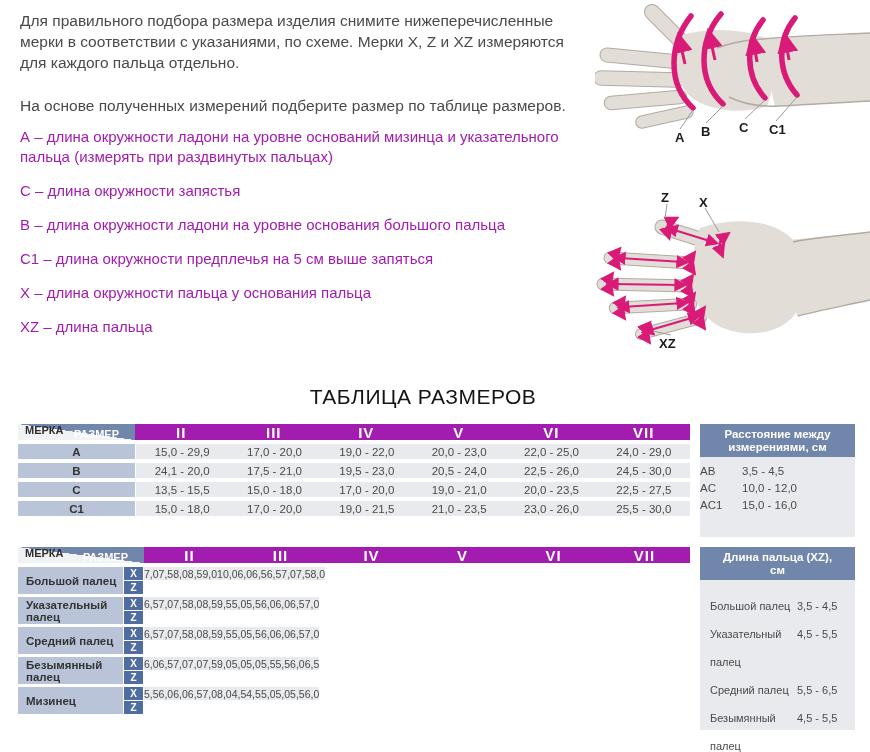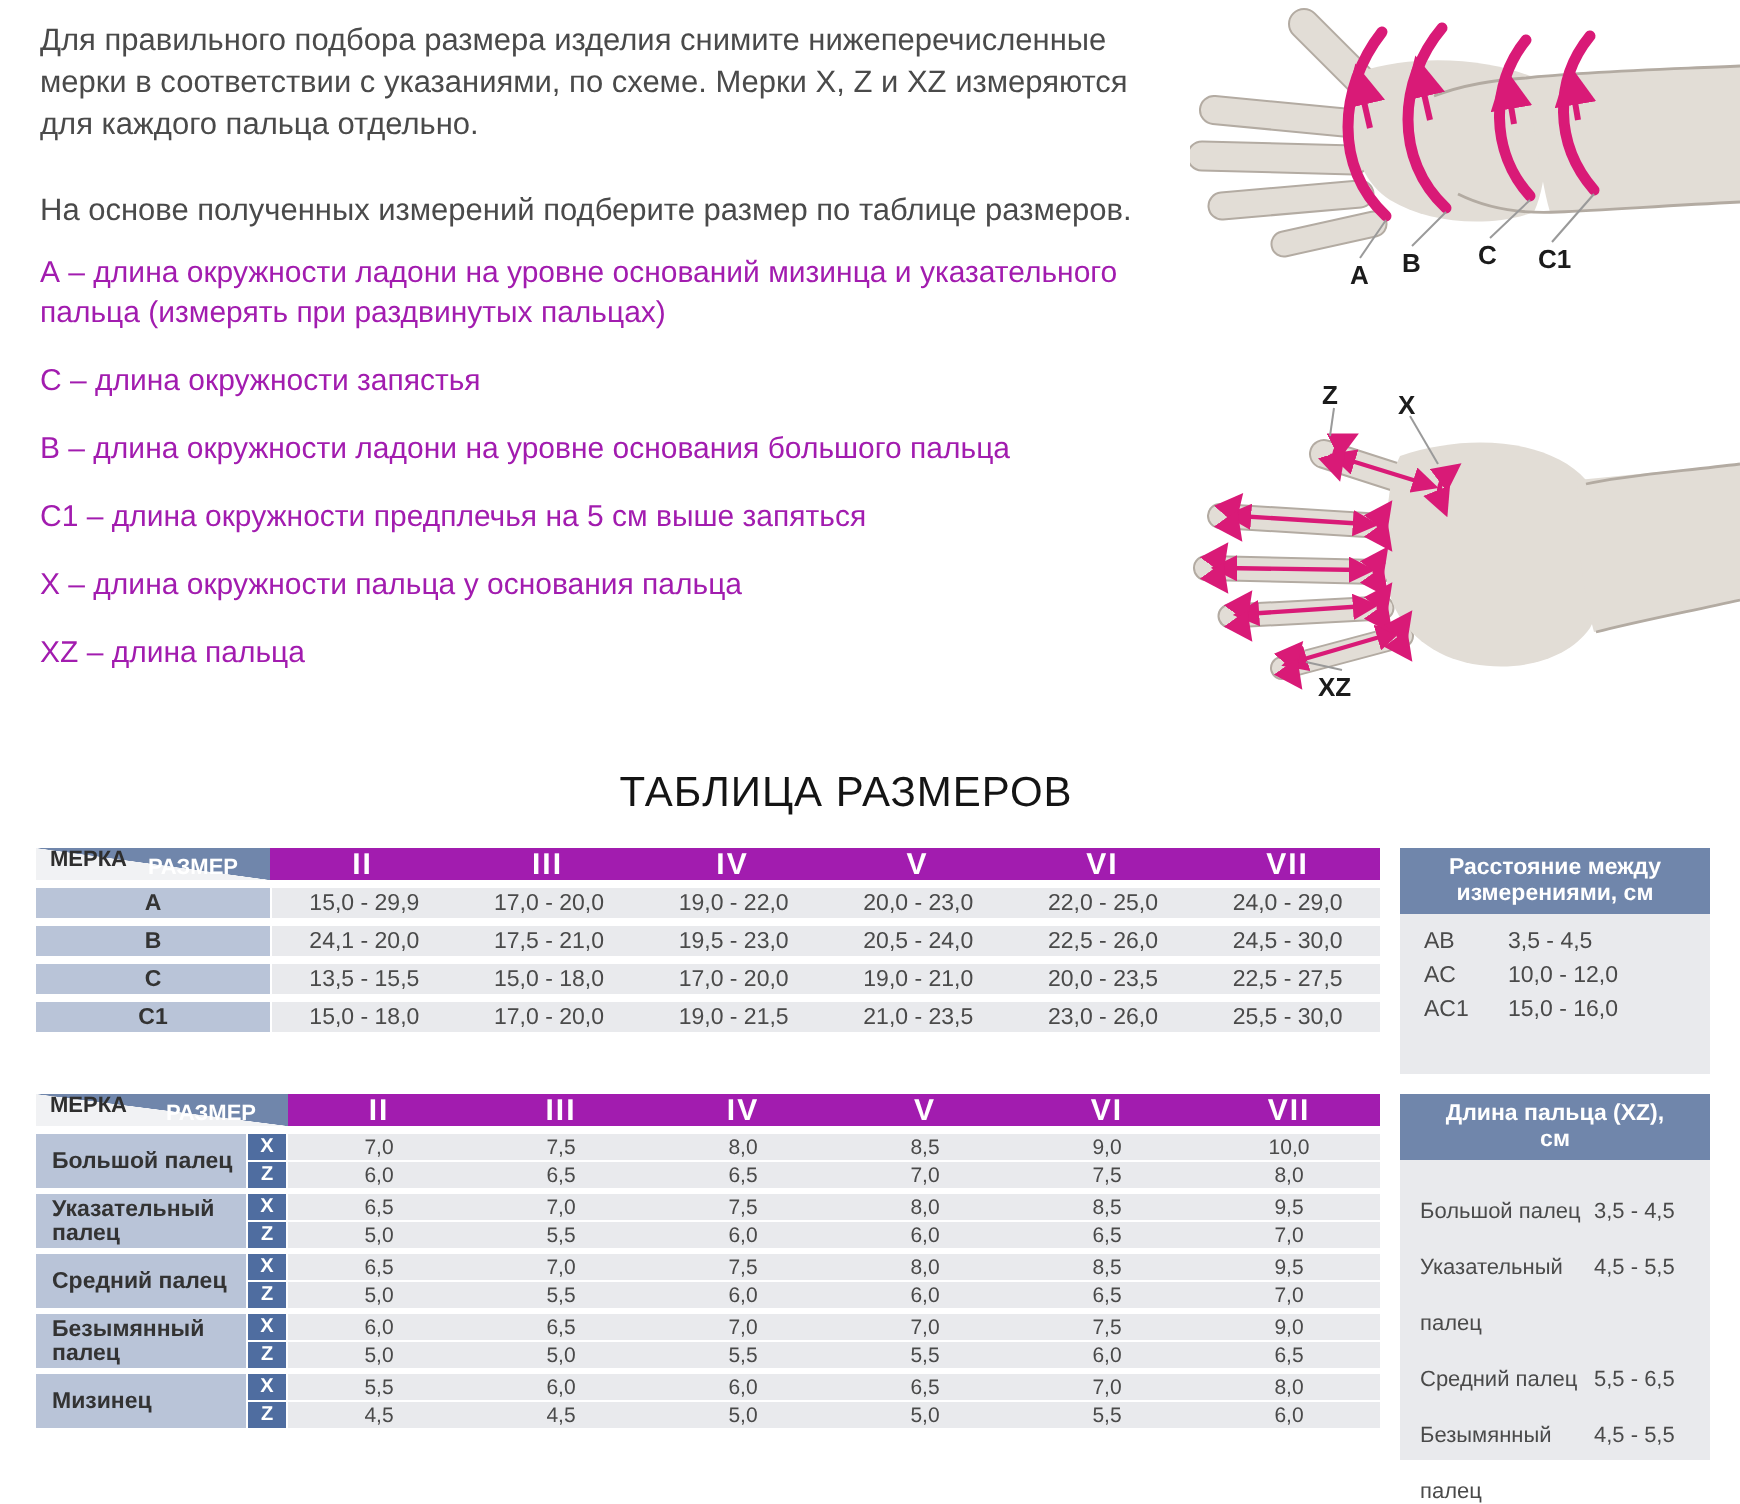--- a/index.html
+++ b/index.html
@@ -47,34 +47,34 @@
   .table2{left:18px;top:547px;width:672px}
   .table2 .corner{width:126px}
   .t2group{display:flex;margin-bottom:3px}
   .t2label{width:105px;margin-right:1px;background:#b9c4d8;color:#333;
            font-weight:bold;font-size:11.5px;line-height:12px;
            display:flex;align-items:center;padding-left:8px;box-sizing:border-box}
   .t2mid{width:19px;margin-right:1px;display:flex;flex-direction:column}
   .badge{height:13px;margin-bottom:1px;background:#4f6da0;color:#fff;
          font-weight:bold;font-size:10px;display:flex;align-items:center;justify-content:center}
   .badge:last-child{margin-bottom:0}
-  .t2vals{flex:1;display:flex;flex-direction:column}
+  .t2vals{flex:1;display:flex;}
   .t2r{display:flex;height:13px;margin-bottom:1px}
   .t2r:last-child{margin-bottom:0}
   .t2cell{flex:1;background:#e9eaed;font-size:10.5px;color:#4a4a4a;
           display:flex;align-items:center;justify-content:center}
 
   
   .side1{left:700px;top:424px;width:155px}
   .side2{left:700px;top:547px;width:155px}
   .sidehead{background:#7086ab;color:#fff;font-weight:bold;font-size:11.5px;
             line-height:13px;text-align:center;height:33px;display:flex;
             align-items:center;justify-content:center;padding:0 22px;box-sizing:border-box}
   .sbody1{background:#e9eaed;height:80px;padding-top:6px;box-sizing:border-box}
-  .srow{display:flex;font-size:11.5px;color:#4a4a4a;line-height:17px;padding-left:12px}
+  .srow{display:flex;font-size:11.5px;color:#4a4a4a;line-height:17px;}
   .sl{width:42px}
   .sbody2{background:#e9eaed;height:150px;padding-top:12px;box-sizing:border-box}
   .s2row{display:flex;font-size:11px;color:#4a4a4a;line-height:28px;padding:0 6px 0 10px}
   .s2l{flex:1}
   .s2v{width:52px}
 </style>
 </head>
 <body>
 
 <div class="intro abs">

